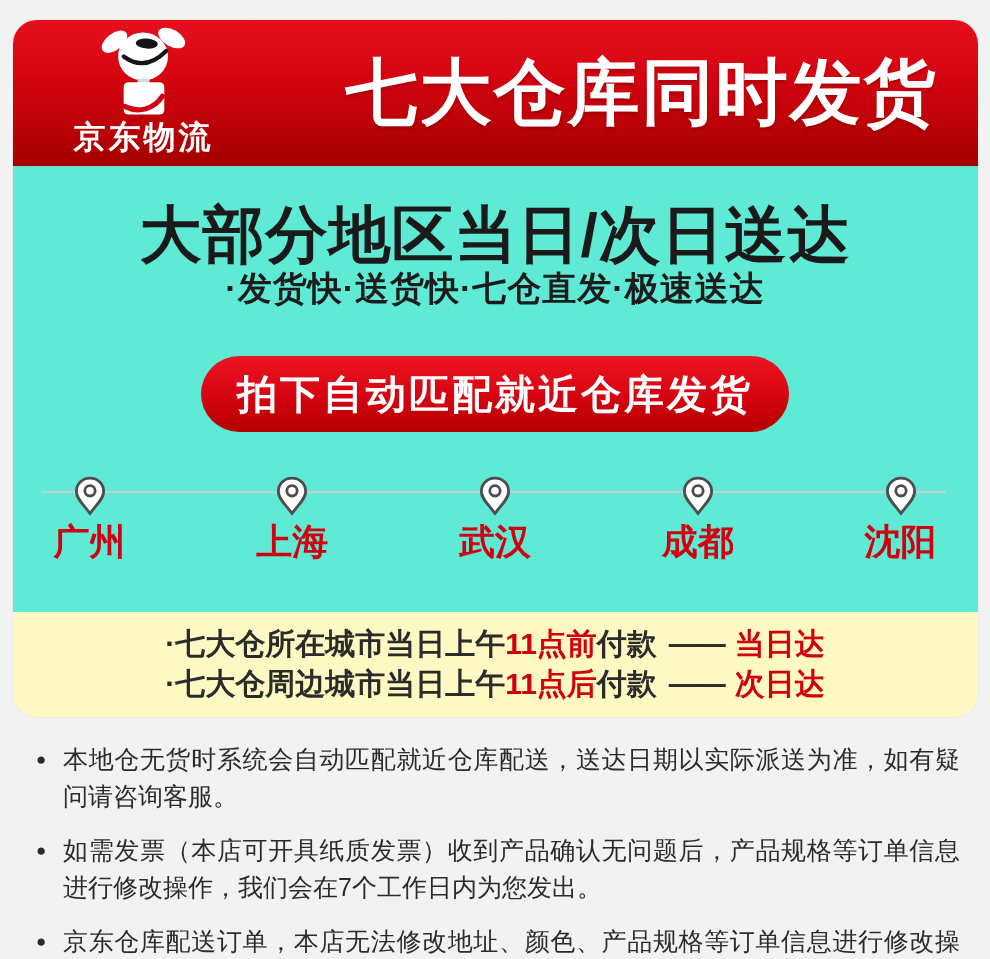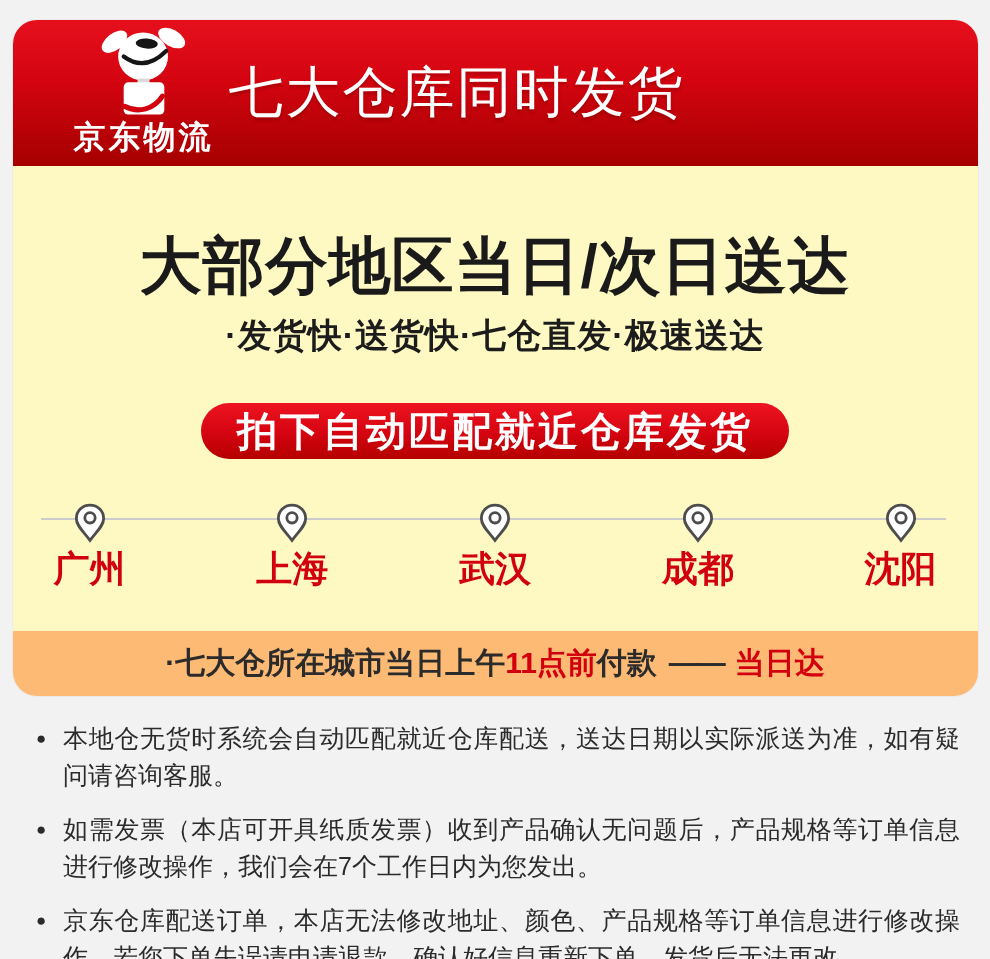--- a/index.html
+++ b/index.html
@@ -34,67 +34,66 @@
   .brand-name {
     color:#fff;
     font-size:32px;
     font-weight:700;
     letter-spacing:3px;
     margin-top:-6px;
     white-space:nowrap;
   }
   .banner-title {
     flex:1;
-    text-align:left;
+    text-align:right;
     color:#fff;
-    font-size:55px;
-    font-weight:400;
+    font-size:72px;
+    font-weight:700;
     letter-spacing:2px;
     white-space:nowrap;
     text-shadow:0 3px 3px rgba(110,0,0,.35);
   }
   
-  .white-body { background:#fef9c3; padding:65px 0 38px; }
+  .white-body { background:#5eead4; padding:34px 0 38px; }
   .hero-title {
     text-align:center;
     font-size:62px;
     line-height:70px;
     font-weight:900;
     color:#1a1a1a;
     letter-spacing:1px;
     white-space:nowrap;
   }
   .hero-sub {
-    margin-top:16px;
     text-align:center;
     font-size:34px;
     line-height:36px;
     font-weight:700;
     color:#1c1c1c;
     letter-spacing:1px;
     white-space:nowrap;
   }
   .cta {
     margin:50px auto 0;
     width:588px;
-    height:56px;
+    height:76px;
     border-radius:38px;
     background:linear-gradient(180deg,#ee1421 0%,#d40410 55%,#b40000 100%);
     color:#fff;
     font-size:40px;
     font-weight:700;
     letter-spacing:3px;
     display:flex;
     align-items:center;
     justify-content:center;
     white-space:nowrap;
     cursor:pointer;
   }
   
-  .cities { position:relative; margin:44px 24px 4px; }
+  .cities { position:relative; margin:44px 24px 12px; }
   .track-line {
     position:absolute;
     left:4px; right:8px; top:15px;
     height:2px;
     background:#cccccc;
   }
   .city-row {
     position:relative;
     display:flex;
     justify-content:space-between;
@@ -109,21 +108,21 @@
   .city-label {
     margin-top:6px;
     font-size:36px;
     line-height:40px;
     font-weight:700;
     color:#d2000f;
     white-space:nowrap;
   }
   
   .gray-band {
-    background:#fdba74;
+    background:#fef9c3;
     padding:12px 0 13px;
     text-align:center;
   }
   .rule-line {
     font-size:30px;
     line-height:40px;
     font-weight:700;
     color:#2b2b2b;
     white-space:nowrap;
   }
@@ -215,20 +214,23 @@
             </svg>
           <div class="city-label">沈阳</div>
         </div>
       </div>
     </div>
   </div>
 
   <div class="gray-band">
     <div class="rule-line">
       <span>·七大仓所在城市当日上午</span><span class="hl">11点前</span><span>付款</span><span class="dash">——</span><span class="result">当日达</span>
+    </div>
+    <div class="rule-line">
+      <span>·七大仓周边城市当日上午</span><span class="hl">11点后</span><span>付款</span><span class="dash">——</span><span class="result">次日达</span>
     </div>
   </div>
 
 </div>
 
 <ul class="notes">
   <li class="note">
     <span class="bullet">●</span>
     <span>本地仓无货时系统会自动匹配就近仓库配送，送达日期以实际派送为准，如有疑问请咨询客服。</span>
   </li>

